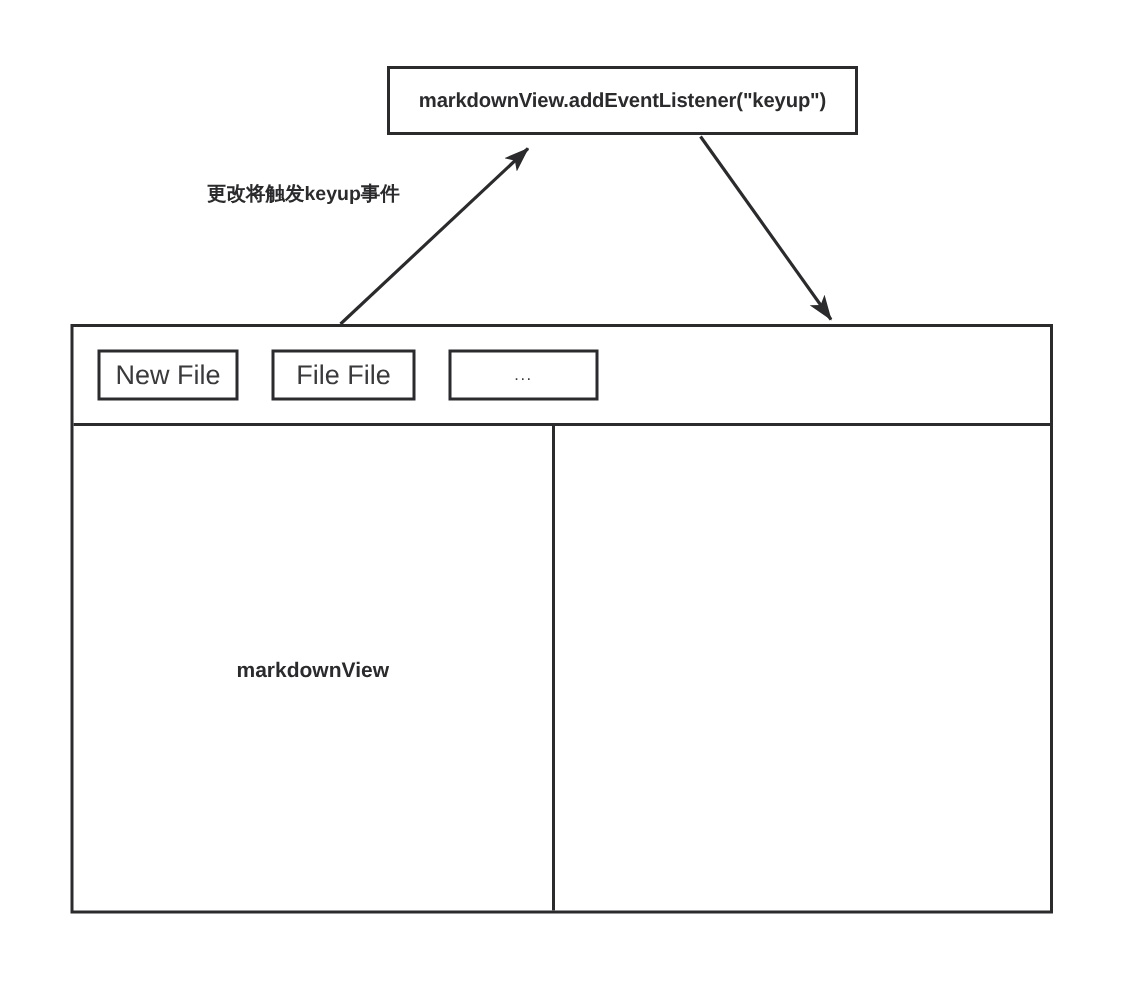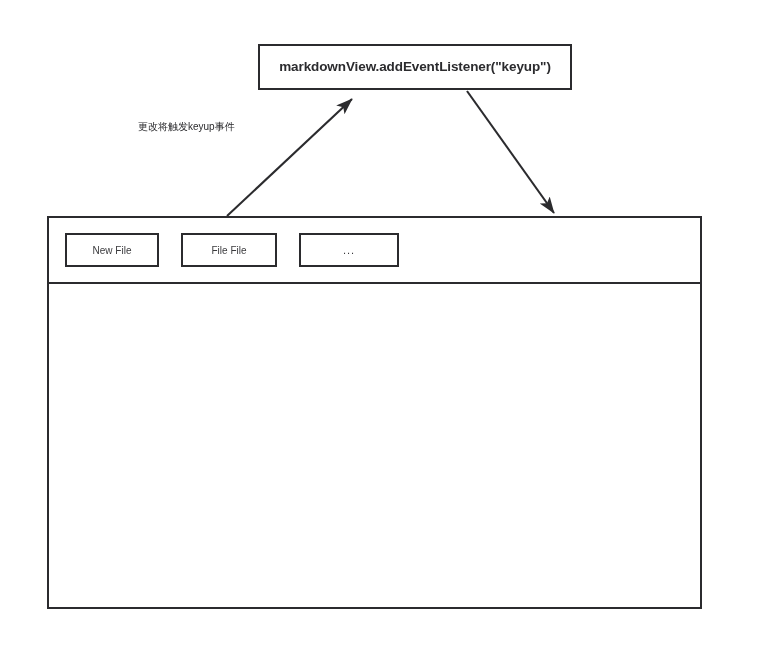--- a/index.html
+++ b/index.html
@@ -45,22 +45,22 @@
     font-size: 13.5px;
     font-weight: bold;
     line-height: 1.45;
     padding: 0 8px;
     letter-spacing: -0.1px;
   }
 
   
   .annotation {
     position: absolute;
-    font-size: 10px;
-    font-weight: normal;
+    font-size: 13px;
+    font-weight: bold;
     line-height: 1.5;
     white-space: pre-line;
     color: #2b2b2e;
   }
   .annotation-left {
     left: 138px;
     top: 119px;
     text-align: left;
   }
   .annotation-right {
@@ -94,21 +94,21 @@
   }
 
   .tool-button {
     box-sizing: border-box;
     border: 2px solid #2b2b2e;
     background: #ffffff;
     height: 34px;
     display: flex;
     align-items: center;
     justify-content: center;
-    font-size: 10px;
+    font-size: 18px;
     color: #3a3a3d;
     padding: 0 6px;
     font-family: "Liberation Sans", sans-serif;
   }
   .tool-button.btn-new { width: 94px; }
   .tool-button.btn-open { width: 96px; }
   .tool-button.btn-more { width: 100px; font-size: 11px; letter-spacing: 1px; }
 
   .panes {
     position: absolute;
@@ -179,17 +179,20 @@
       </div>
       <div class="tool-button btn-open">
         <span>File File</span>
       </div>
       <div class="tool-button btn-more">
         <span>...</span>
       </div>
     </div>
 
     <div class="panes">
+      <div class="pane pane-left">
+        <span class="pane-label">markdownView</span>
+      </div>
     </div>
 
   </div>
 
 </div>
 
 </body></html>

